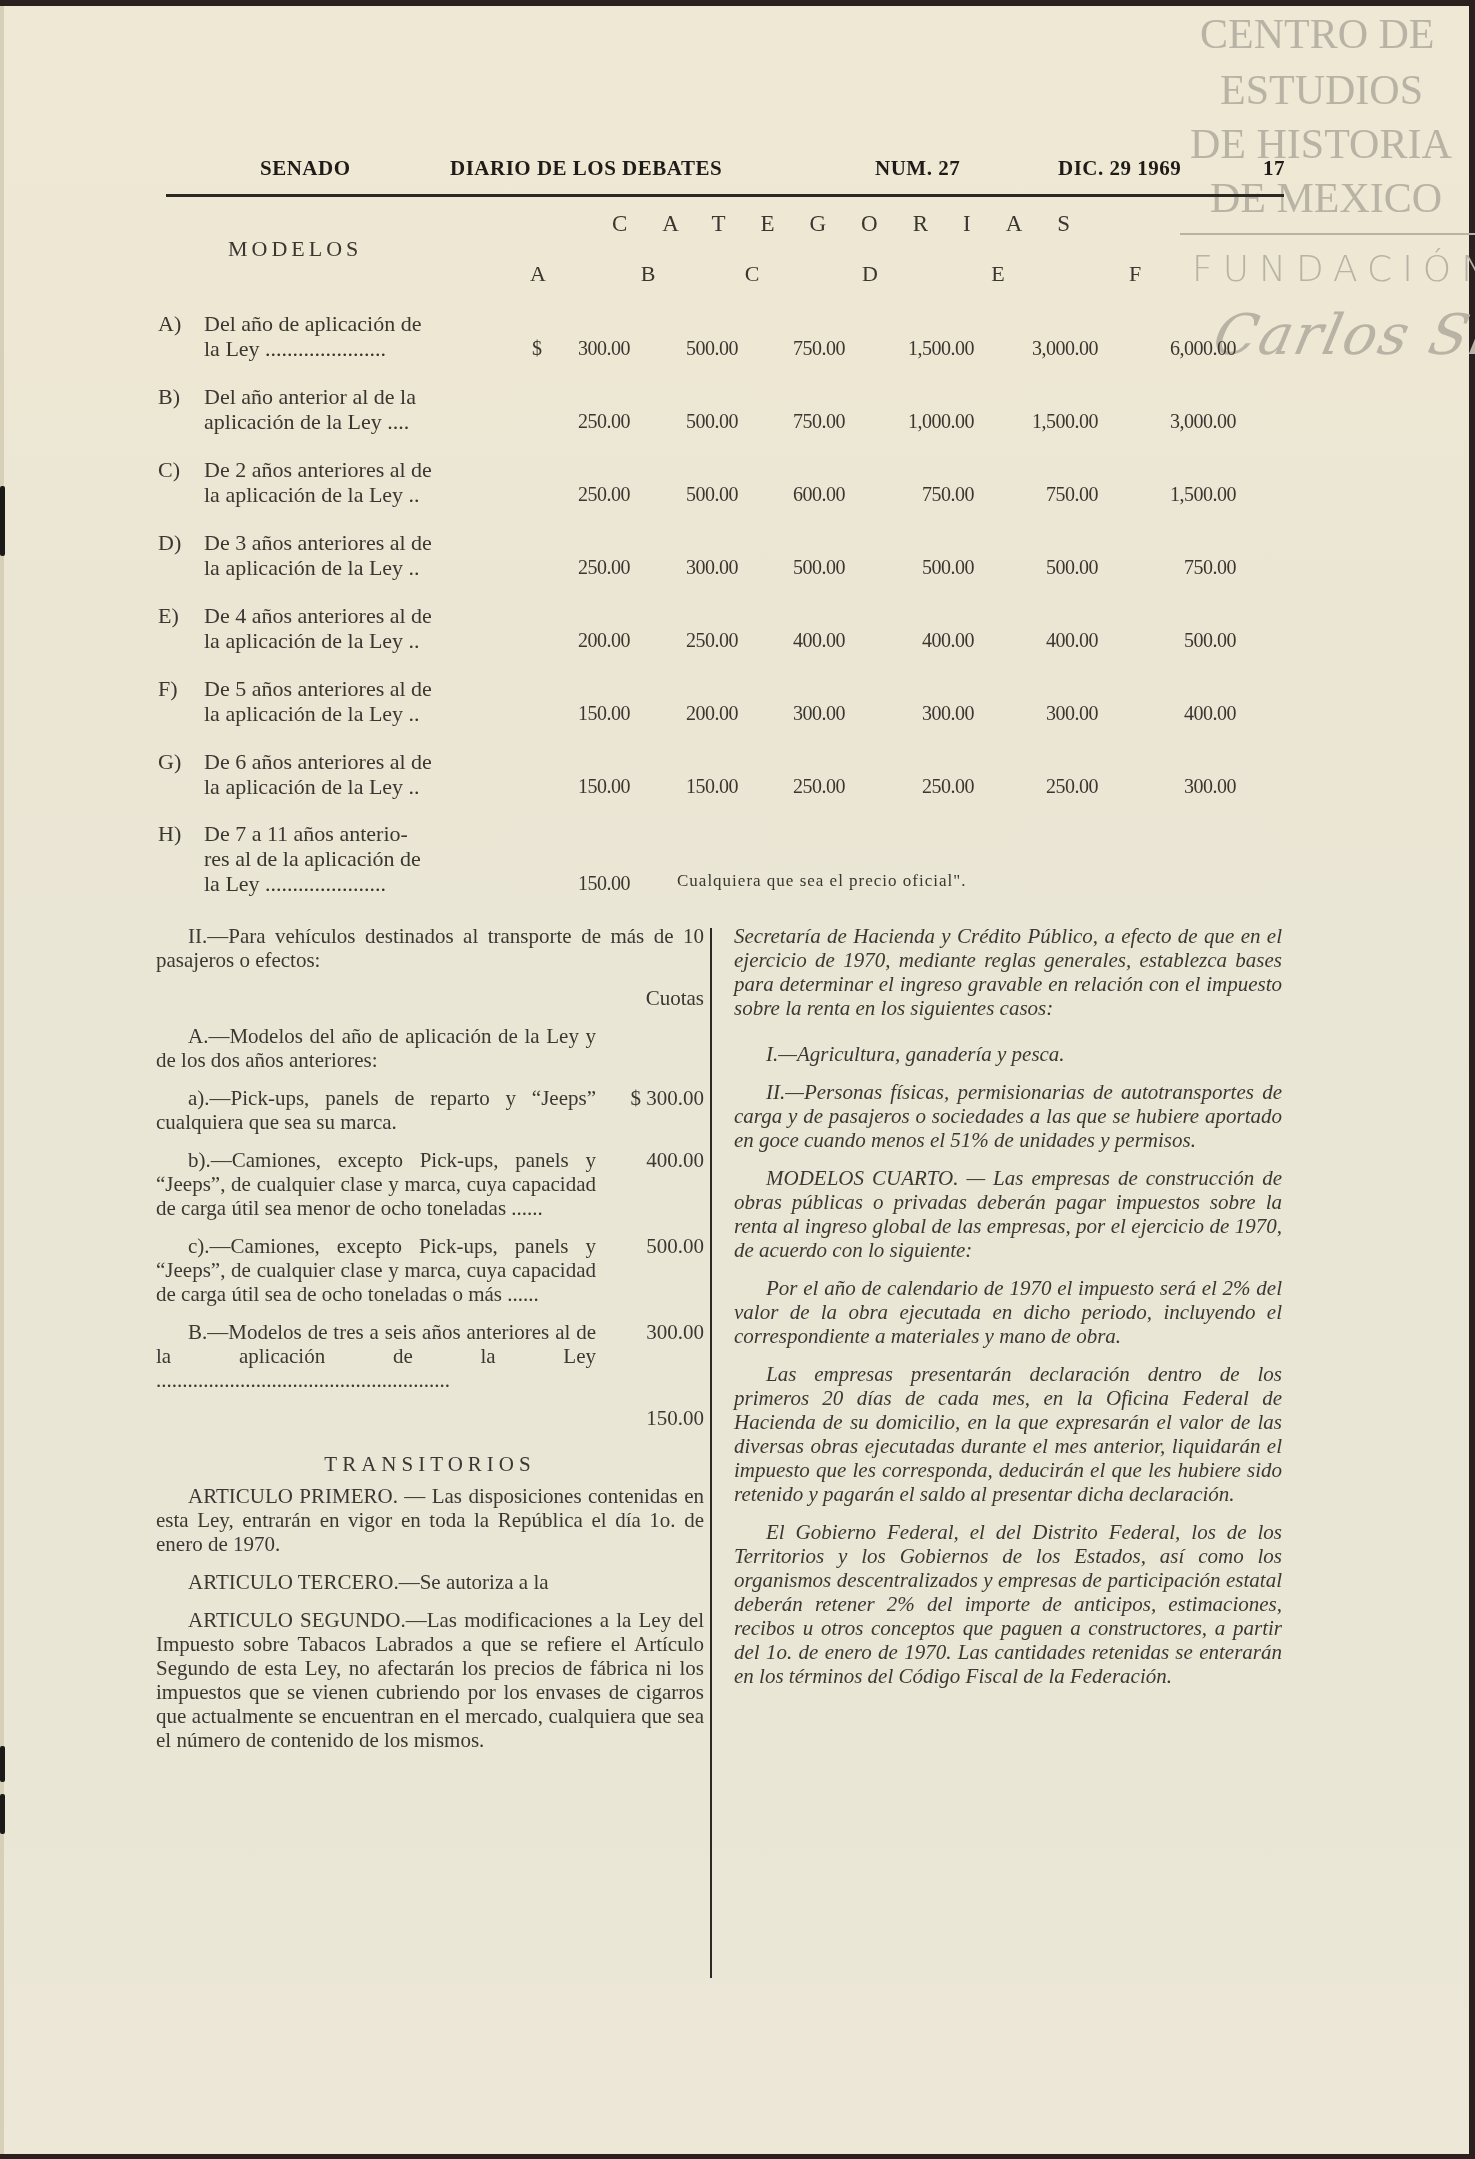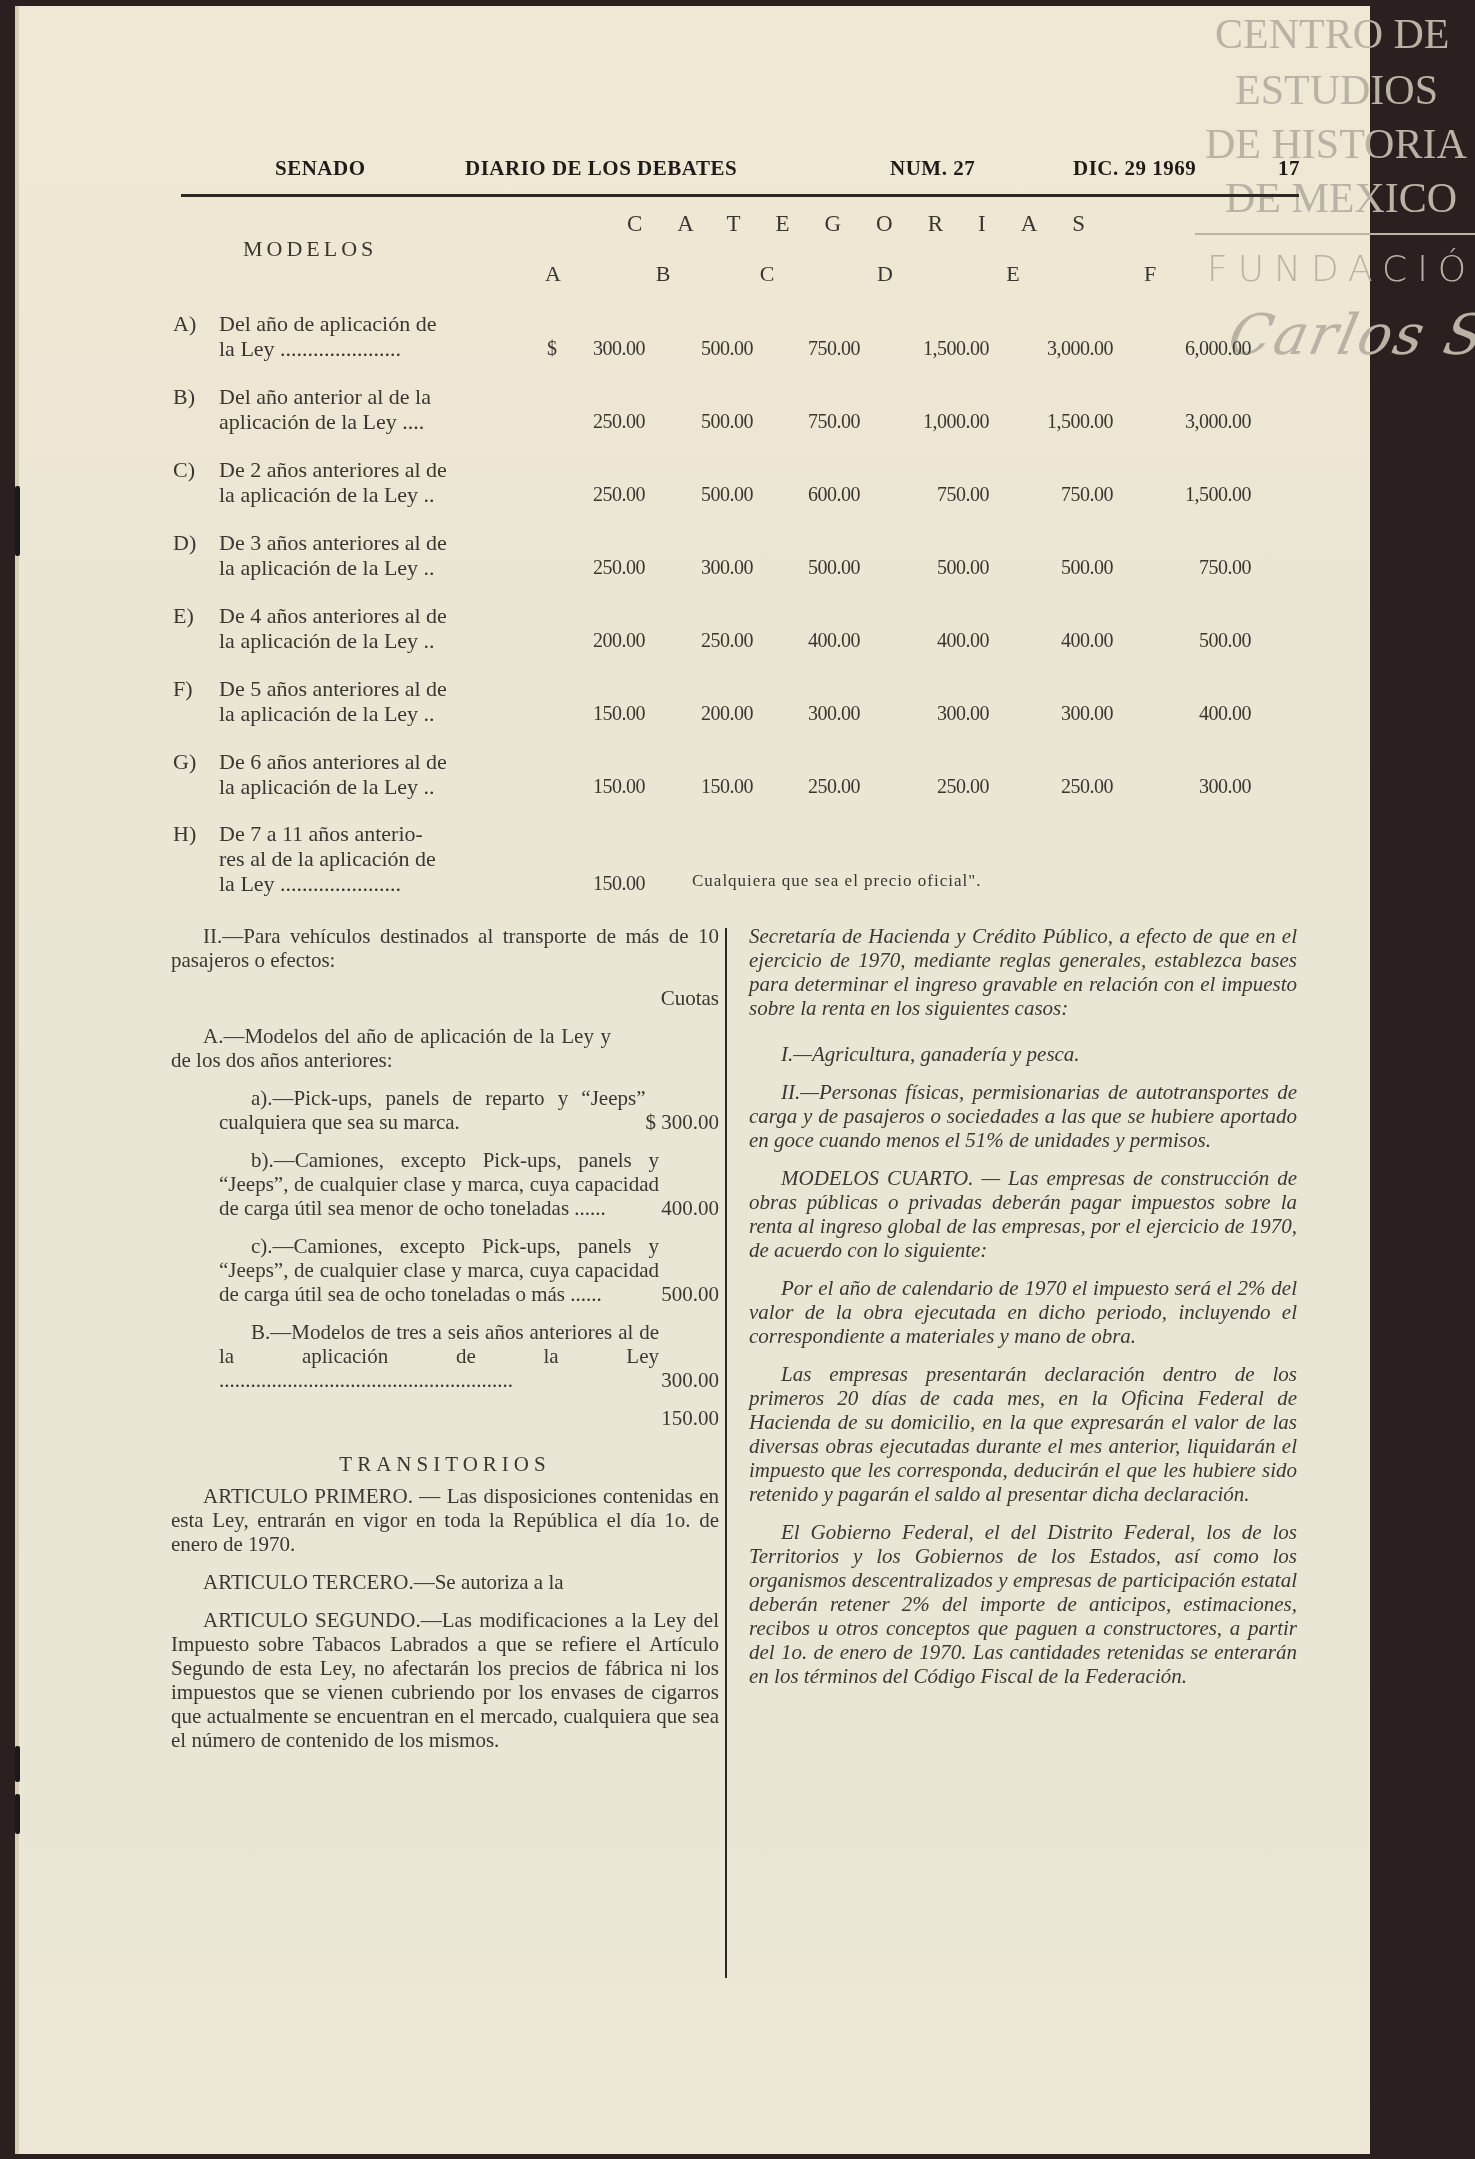--- a/index.html
+++ b/index.html
@@ -3,21 +3,21 @@
 <meta charset="utf-8">
 <style>
   html, body { margin: 0; padding: 0; }
   body {
     width: 1475px; height: 2159px; position: relative; overflow: hidden;
     background: #2a2020;
     font-family: "Liberation Serif", "DejaVu Serif", serif;
     color: #3a3630;
   }
   .page {
-    position: absolute; left: 15px; top: 6px; width: 1355px; height: 2148px;
+    position: absolute; left: 0; top: 6px; width: 1469px; height: 2148px;
     background: linear-gradient(180deg, #efe8d4 0%, #ebe6d4 30%, #e9e6d6 70%, #ece7d6 100%);
   }
   .page-edge-left {
     position: absolute; left: 0; top: 0; width: 4px; height: 100%;
     background: #d8cfb8;
   }
   .binding { position: absolute; left: 0; width: 5px; background: #1c1a18; border-radius: 2px; }
 
   
   .header {
@@ -56,21 +56,21 @@
   .col {
     position: absolute; font-family: "Liberation Serif", serif; font-size: 21px;
     line-height: 24px; color: #3b3832; text-align: justify;
   }
   .col p { margin: 0 0 14px 0; text-indent: 32px; }
   .col p.noindent { text-indent: 0; }
   .col-left { left: 156px; top: 918px; width: 548px; }
   .col-right { left: 734px; top: 918px; width: 548px; font-style: italic; }
   .col-divider { position: absolute; left: 710px; top: 922px; width: 2px; height: 1050px; background: #2d2a26; }
 
-  .quota-row { position: relative; display: flex; align-items: flex-end; margin-bottom: 14px; margin-left: 48px; }
+  .quota-row { position: relative; display: flex; margin-bottom: 14px; }
   .quota-row .qtext { width: 440px; text-align: justify; text-indent: 32px; }
   .quota-row .qval { flex: 1; text-align: right; white-space: nowrap; }
   .cuotas { text-align: right; margin: 14px 0 14px 0; }
   .section-head { text-align: center; letter-spacing: 5px; margin: 22px 0 8px 0; }
 </style>
 </head>
 <body>
 
 <div class="page">
   <div class="page-edge-left"></div>

